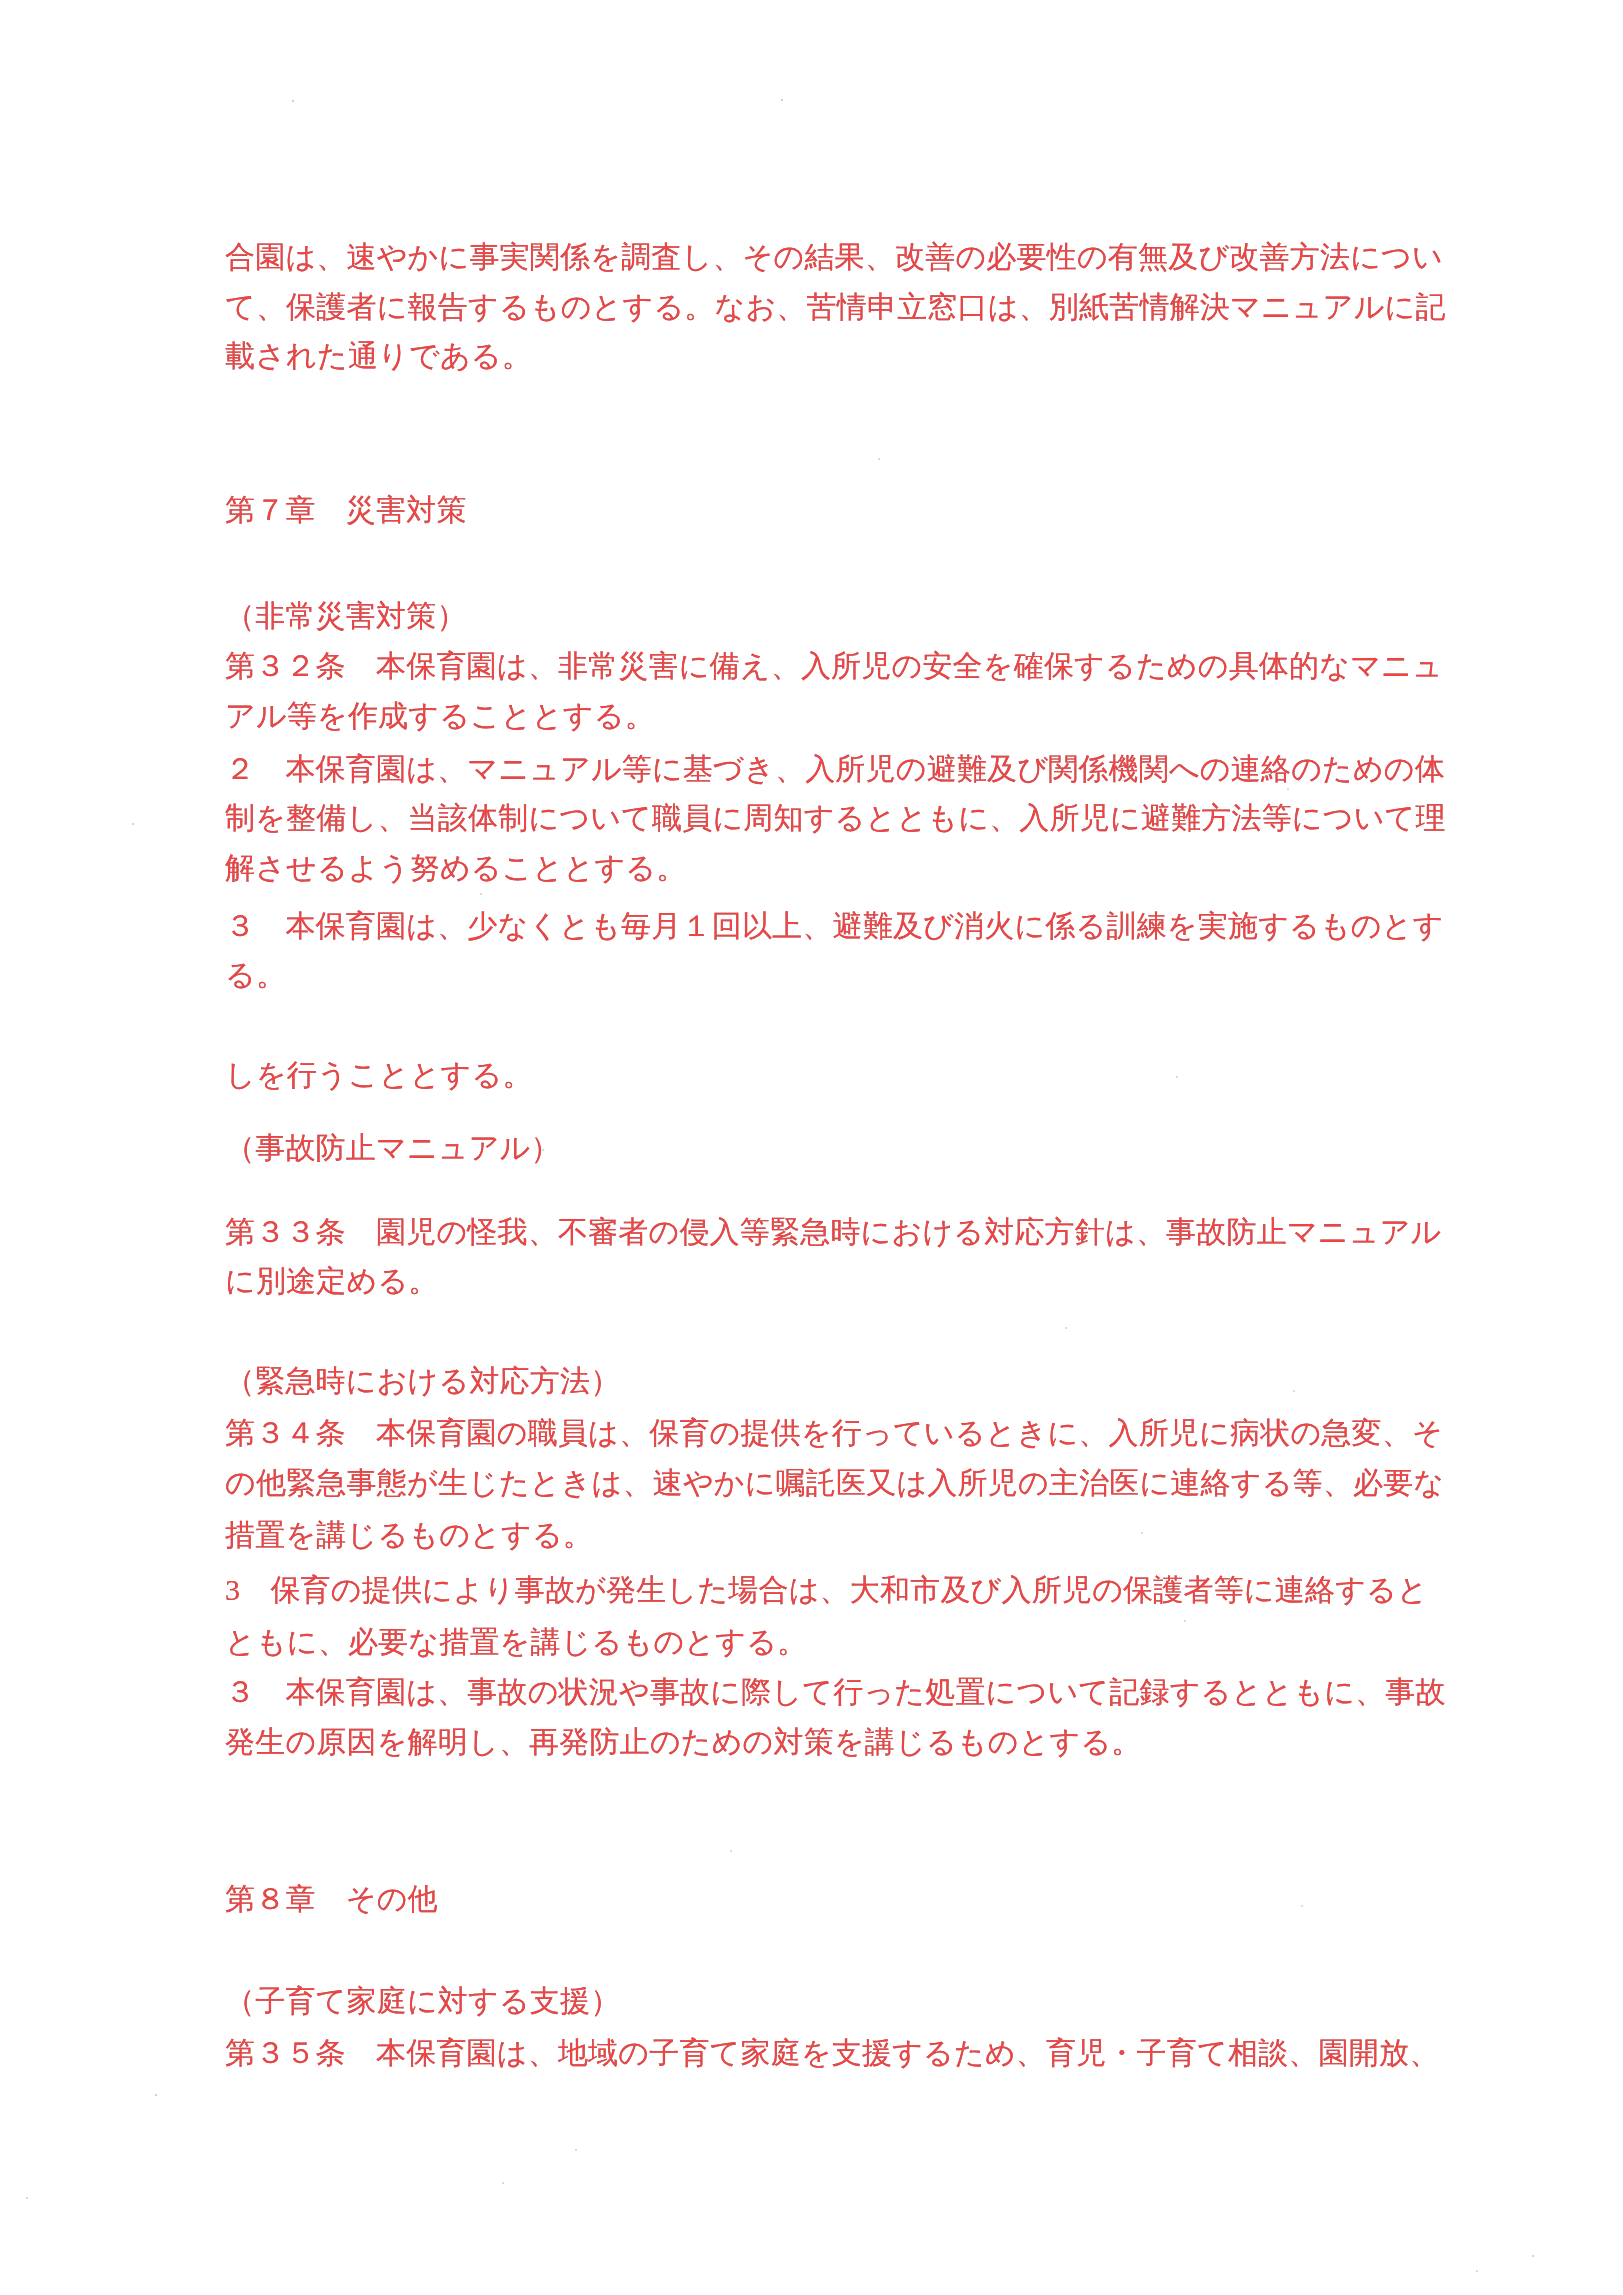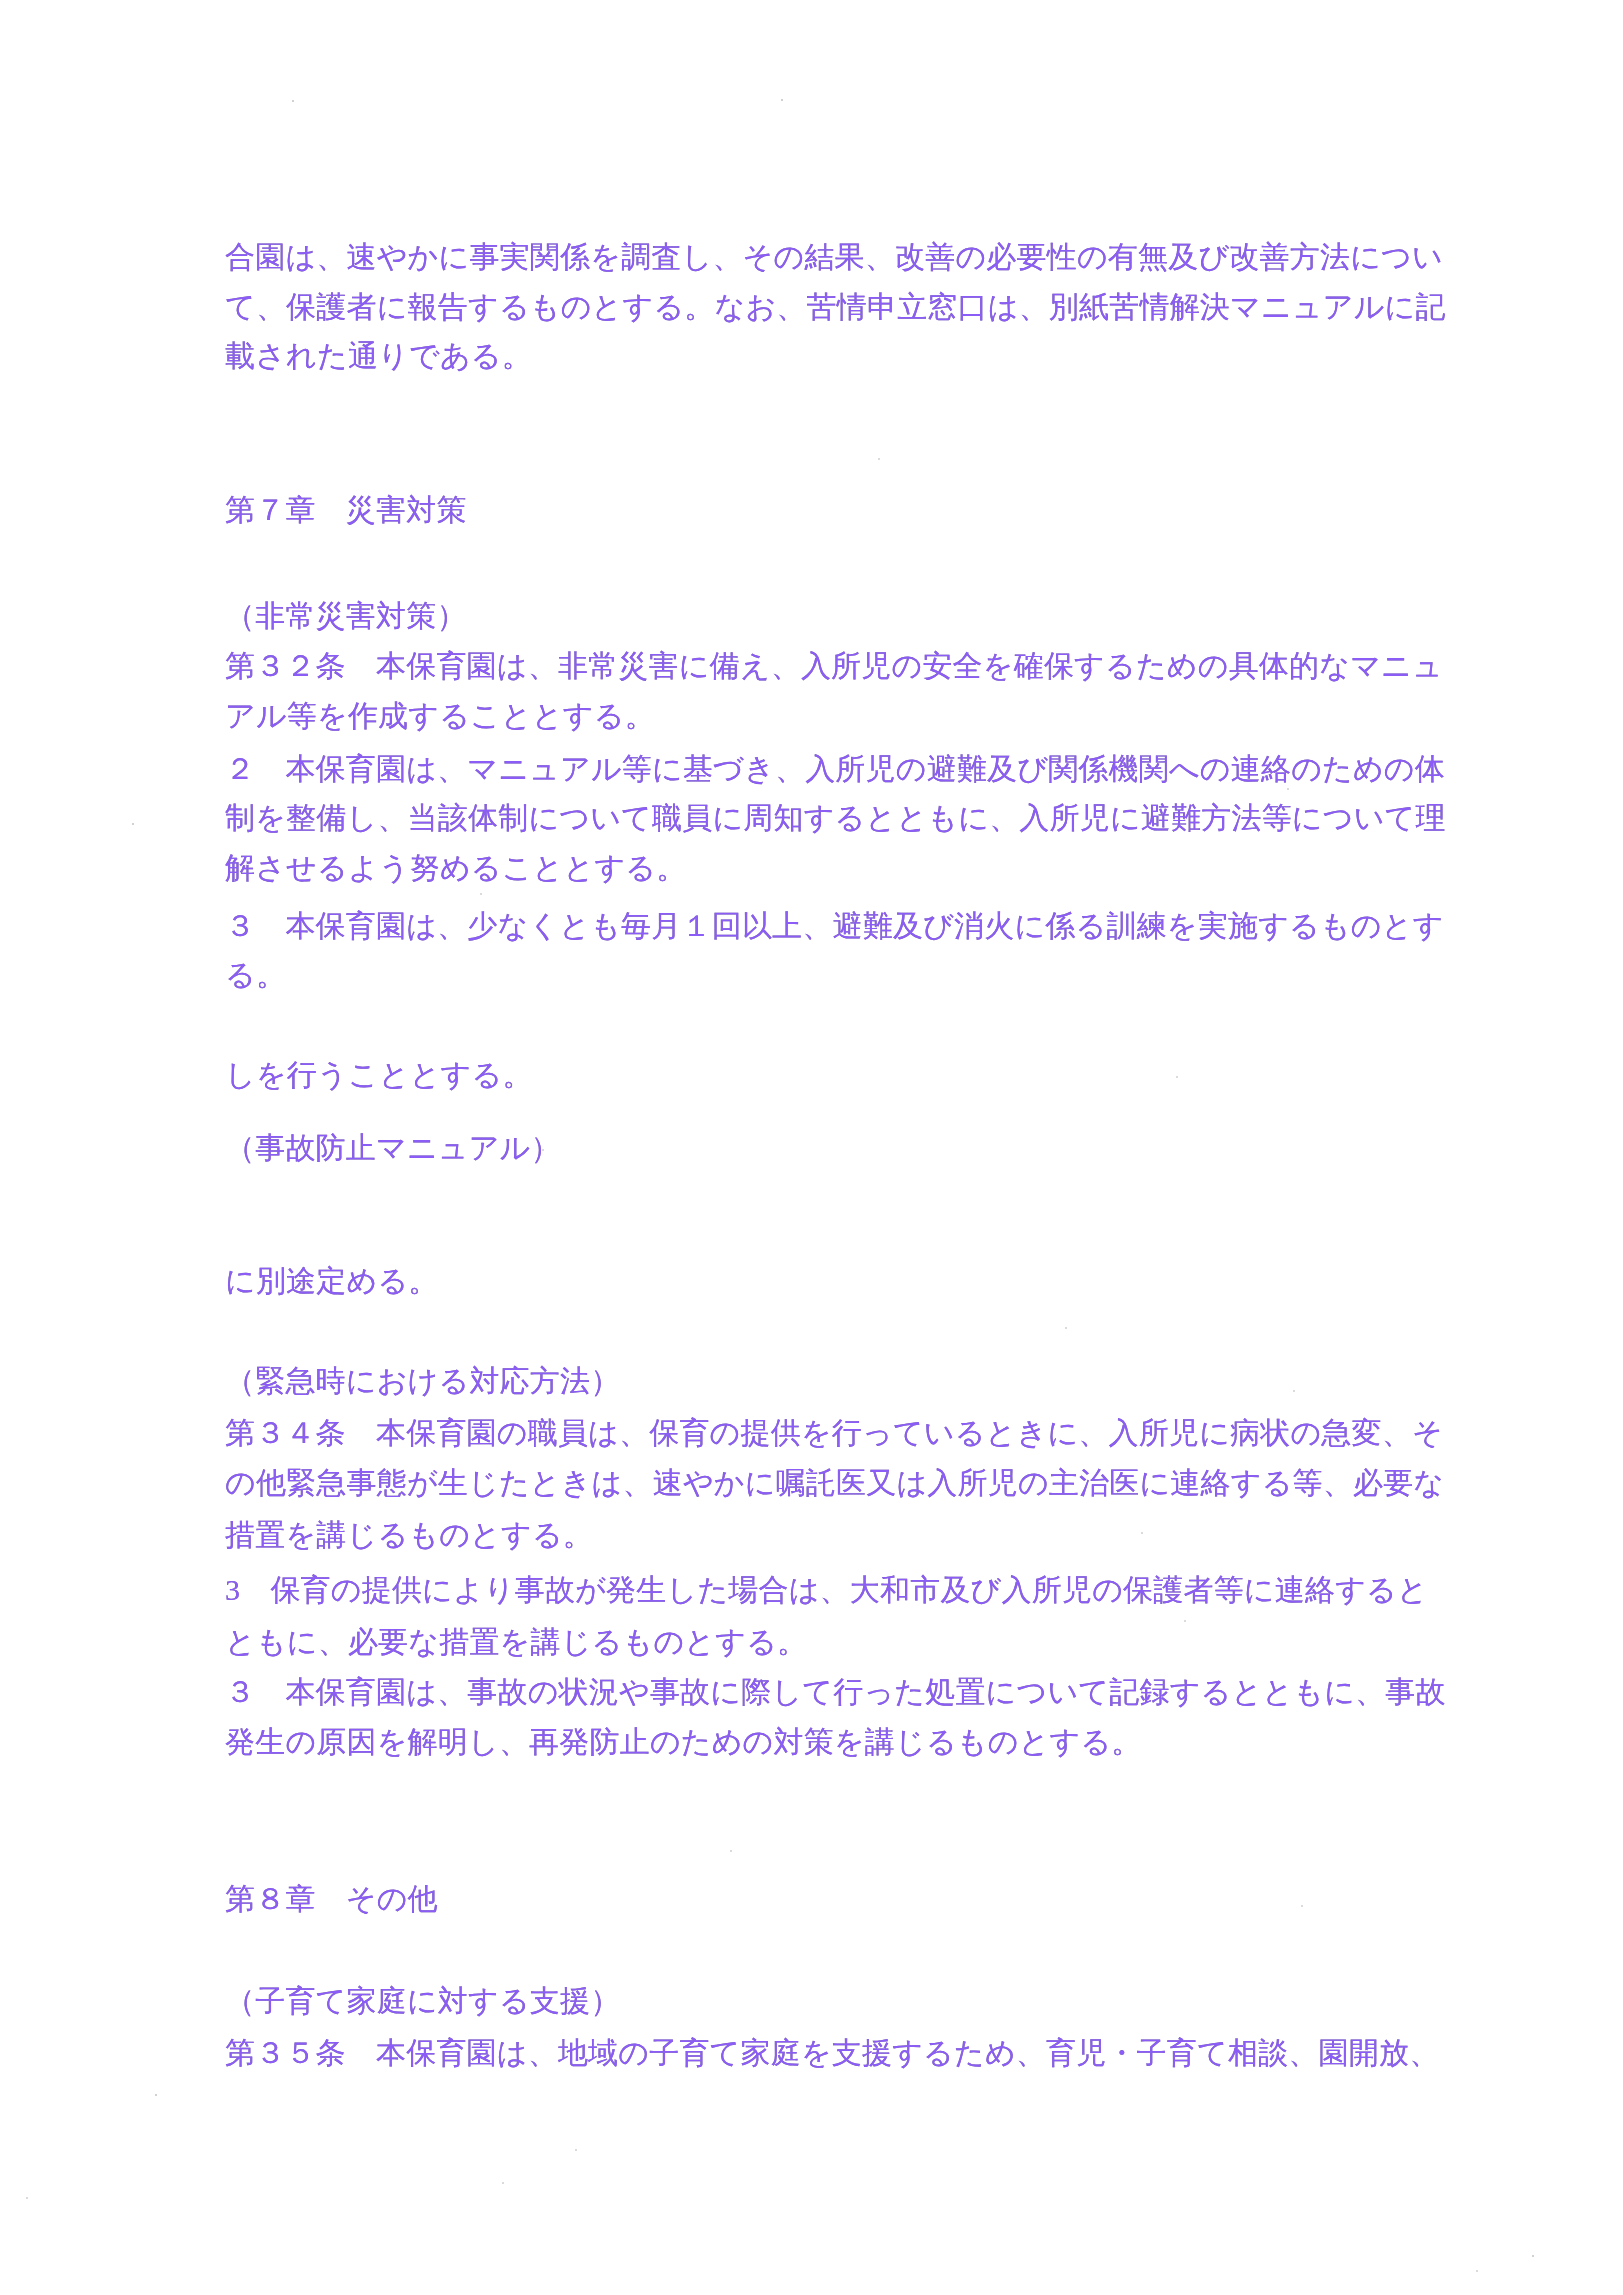--- a/index.html
+++ b/index.html
@@ -16,21 +16,21 @@
     font-family: "Liberation Serif", "DejaVu Serif", serif;
   }
   .line {
     position: absolute;
     left: 225px;
     height: 36px;
     line-height: 36px;
     font-size: 30px;
     letter-spacing: 0.2px;
     white-space: pre;
-    color: #8b5cf6;
+    color: #ef4444;
     text-shadow: 0 0 0.5px rgba(25,25,25,0.55);
   }
   .speck {
     position: absolute;
     background: #8f8f8f;
     border-radius: 50%;
     width: 2.4px;
     height: 2.4px;
   }
   .speck.s2 { width: 1.6px; height: 1.6px; }
@@ -52,20 +52,21 @@
   <div class="line" style="top:648px">第３２条　本保育園は、非常災害に備え、入所児の安全を確保するための具体的なマニュ</div>
   <div class="line" style="top:698px">アル等を作成することとする。</div>
   <div class="line" style="top:751px">２　本保育園は、マニュアル等に基づき、入所児の避難及び関係機関への連絡のための体</div>
   <div class="line" style="top:850px">解させるよう努めることとする。</div>
   <div class="line" style="top:800px">制を整備し、当該体制について職員に周知するとともに、入所児に避難方法等について理</div>
   <div class="line" style="top:908px">３　本保育園は、少なくとも毎月１回以上、避難及び消火に係る訓練を実施するものとす</div>
   <div class="line" style="top:957px">る。</div>
   <div class="line" style="top:1057px">しを行うこととする。</div>
 
   <div class="line" style="top:1130px">（事故防止マニュアル）</div>
+  <div class="line" style="top:1214px">第３３条　園児の怪我、不審者の侵入等緊急時における対応方針は、事故防止マニュアル</div>
   <div class="line" style="top:1263px">に別途定める。</div>
 
   <div class="line" style="top:1363px">（緊急時における対応方法）</div>
   <div class="line" style="top:1415px">第３４条　本保育園の職員は、保育の提供を行っているときに、入所児に病状の急変、そ</div>
   <div class="line" style="top:1465px">の他緊急事態が生じたときは、速やかに嘱託医又は入所児の主治医に連絡する等、必要な</div>
   <div class="line" style="top:1517px">措置を講じるものとする。</div>
   <div class="line" style="top:1572px">3　保育の提供により事故が発生した場合は、大和市及び入所児の保護者等に連絡すると</div>
   <div class="line" style="top:1624px">ともに、必要な措置を講じるものとする。</div>
   <div class="line" style="top:1674px">３　本保育園は、事故の状況や事故に際して行った処置について記録するとともに、事故</div>
   <div class="line" style="top:1724px">発生の原因を解明し、再発防止のための対策を講じるものとする。</div>

